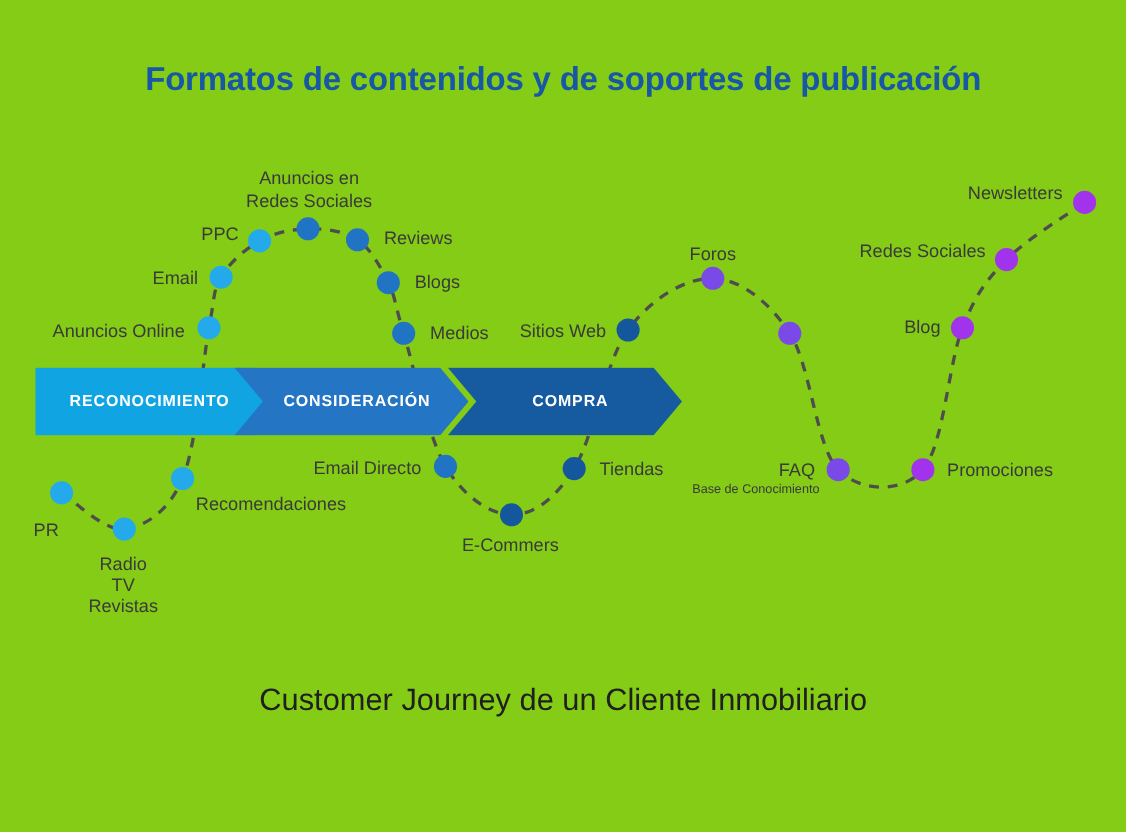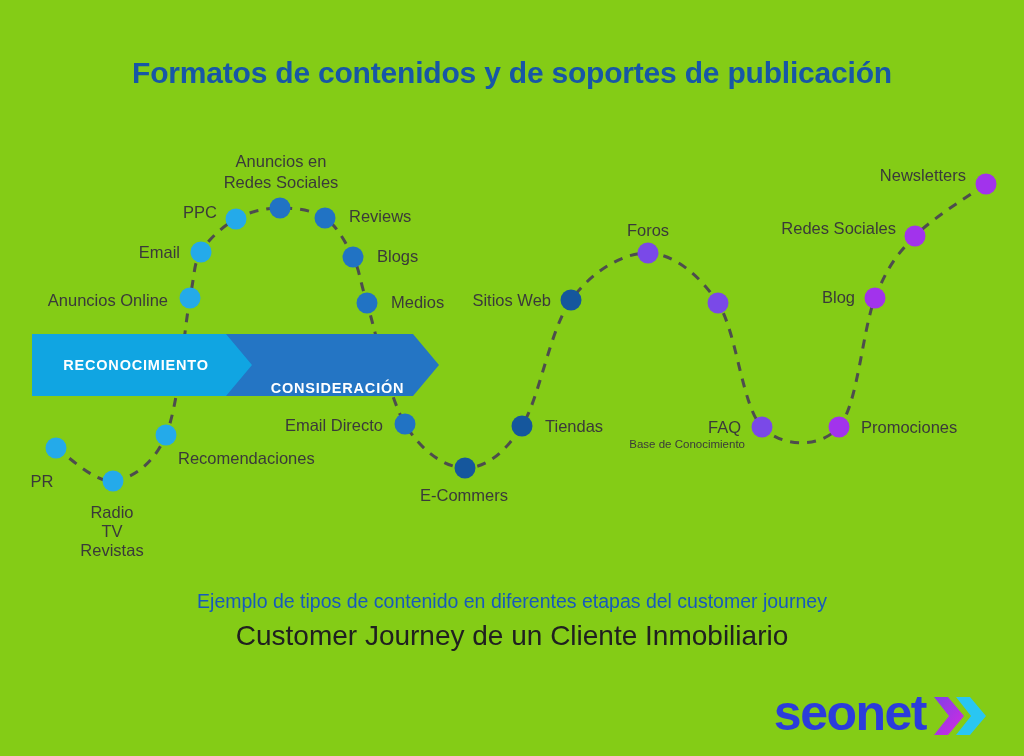--- a/index.html
+++ b/index.html
@@ -33,21 +33,21 @@
   }
   .banner.first{
     clip-path:polygon(0 0, calc(100% - 26px) 0, 100% 50%, calc(100% - 26px) 100%, 0 100%);
     padding-right:18px;
   }
   .banner.notched{
     clip-path:polygon(0 0, calc(100% - 26px) 0, 100% 50%, calc(100% - 26px) 100%, 0 100%, 26px 50%);
     padding-left:10px;
   }
   .banner:nth-of-type(1){left:32px;width:208px;}
-  .banner:nth-of-type(2){left:226px;width:203px;align-items:flex-end;}
+  .banner:nth-of-type(2){left:213px;width:203px;}
   .banner:nth-of-type(3){left:407px;width:203px;}
   .banner:nth-of-type(4){left:592px;width:203px;}
   .banner:nth-of-type(5){left:780px;width:203px;}
   
   .caption-1{
     position:absolute;left:0;top:590px;width:100%;text-align:center;
     font-size:19.5px;color:#1759bc;font-weight:400;
   }
   .caption-2{
     position:absolute;left:0;top:620px;width:100%;text-align:center;
@@ -116,31 +116,20 @@
       <circle cx="986" cy="184" r="10.5" fill="#a233ec"></circle>
       <text x="966" y="181" text-anchor="end" fill="#3a3a3a" font-size="16.5" font-family="&quot;Liberation Sans&quot;, sans-serif">Newsletters</text>
     </svg>
 
   <div class="banner first" style="background: rgb(16, 165, 226); text-align: center;">
       <span>RECONOCIMIENTO</span>
     </div>
   <div class="banner notched" style="background: rgb(36, 117, 196);">
       <span>CONSIDERACIÓN</span>
     </div>
+  <div class="banner notched" style="background: rgb(22, 90, 159);">
+      <span>COMPRA</span>
+    </div>
 
-  <div class="caption-1">Ejemplo de tipos de contenido en diferentes etapas del customer journey</div>
   <div class="caption-2">Customer Journey de un Cliente Inmobiliario</div>
 
-  <div class="logo">
-    <span class="logo-text" style="color: rgb(43, 60, 219);">seonet</span>
-    <svg class="logo-mark" width="54" height="40" viewBox="0 0 54 40" xmlns="http://www.w3.org/2000/svg">
-      <defs>
-        <linearGradient id="lgrad" x1="0" y1="0" x2="1" y2="1">
-          <stop offset="0" id="lg-from" stop-color="#8040e8"></stop>
-          <stop offset="1" id="lg-to" stop-color="#d629e0"></stop>
-        </linearGradient>
-      </defs>
-      <polygon id="chev1" points="0,1 14,1 30,20 14,39 0,39 15,20" fill="url(#lgrad)"></polygon>
-      <polygon id="chev2" points="22,1 36,1 52,20 36,39 22,39 37,20" fill="#29c6f2"></polygon>
-    </svg>
-  </div>
 
 </div>
 
 </body></html>

